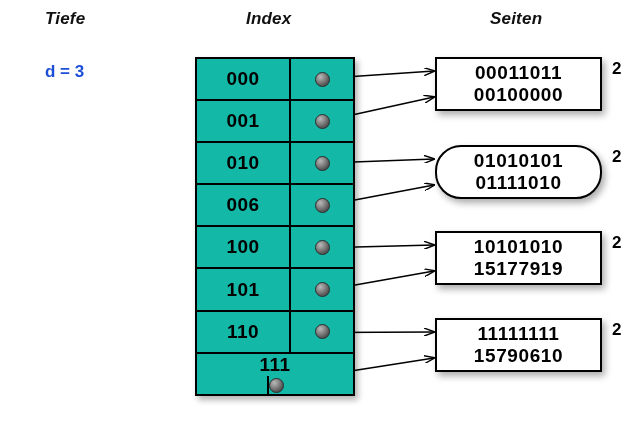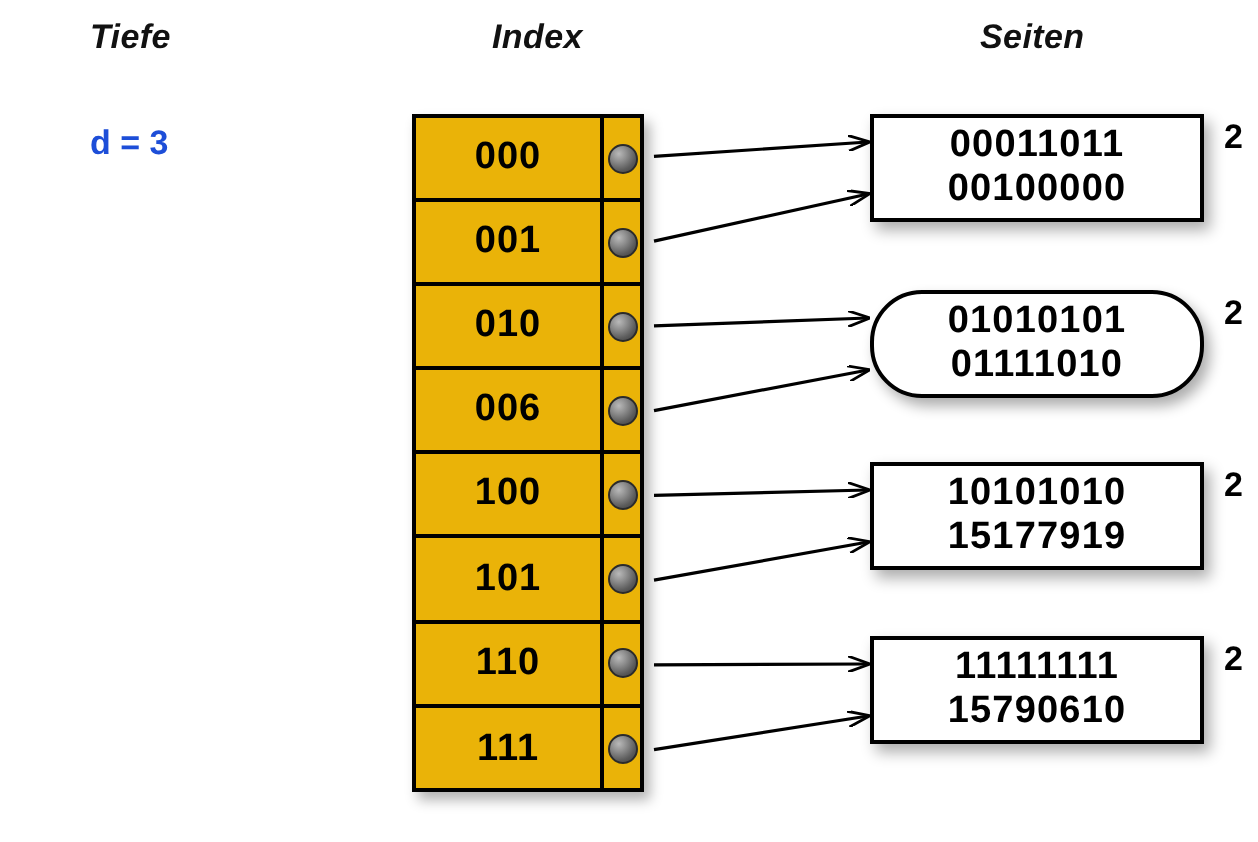--- a/index.html
+++ b/index.html
@@ -40,38 +40,38 @@
     top: 62px;
     font-size: 17px;
     font-weight: 700;
     color: #1d4ed8;
     white-space: nowrap;
   }
 
   
   #index-table {
     position: absolute;
-    left: 179px;
+    left: 168px;
     top: 57px;
-    width: 116px;
+    width: 160px;
     height: 339px;
     border: 2px solid #000000;
     box-sizing: border-box;
-    background: #eab308;
+    background: #14b8a6;
     box-shadow: 3px 4px 6px rgba(0,0,0,0.30);
   }
   .index-row {
     position: relative;
     height: 42.1px;
     box-sizing: border-box;
     border-bottom: 2px solid #000000;
     display: flex;
     align-items: center;
   }
-  .index-row:last-child { border-bottom: none; }
+  .index-row:last-child { border-bottom: none; flex-direction: column; }
 
   .index-key {
     width: 92px;
     text-align: center;
     font-size: 19px;
     font-weight: 700;
     color: #000000;
     letter-spacing: 0.5px;
   }
   .index-ptr-cell {

